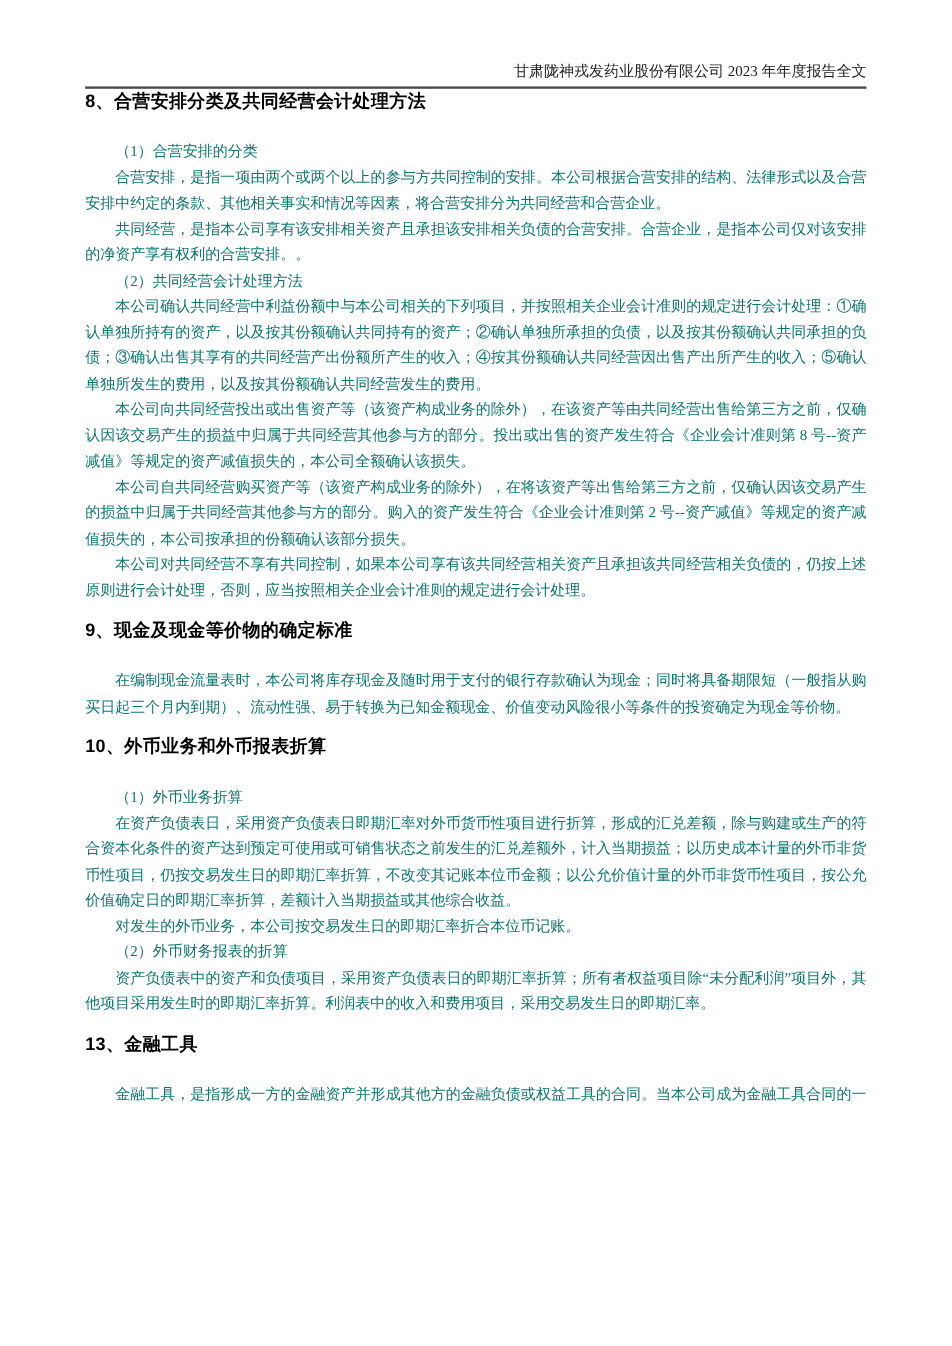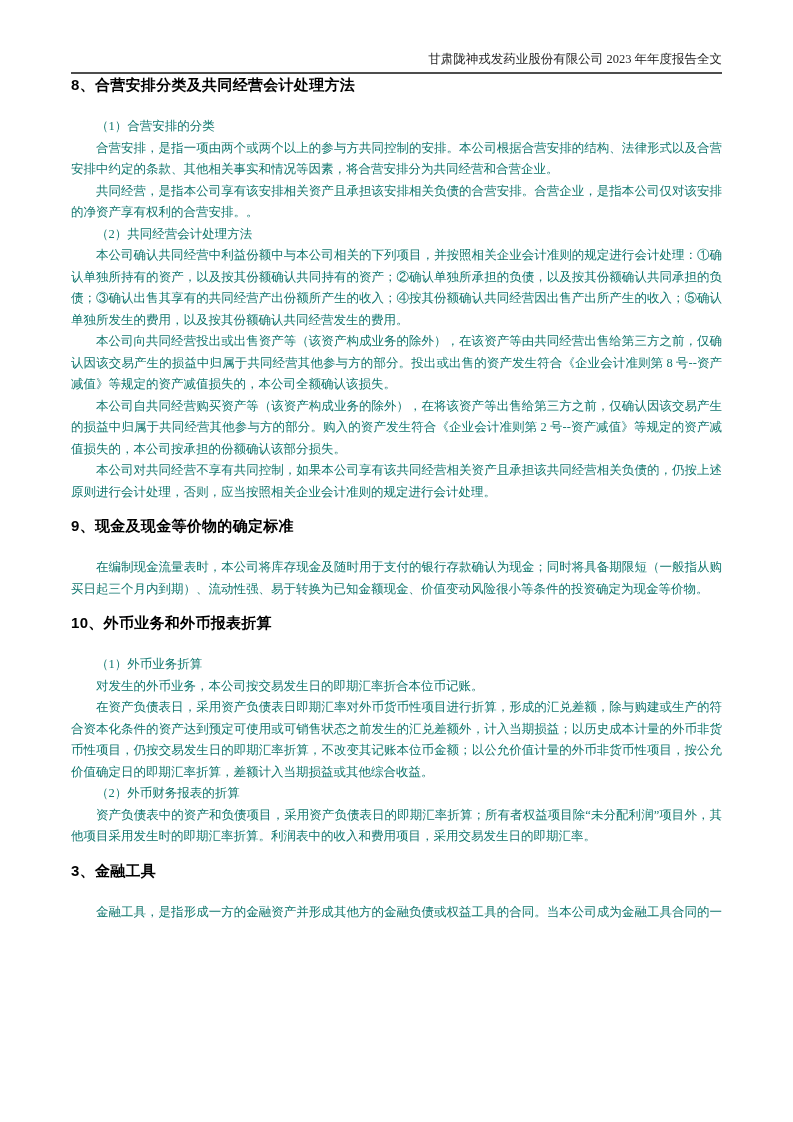--- a/index.html
+++ b/index.html
@@ -89,28 +89,28 @@
     </section>
 
     <section>
       <h2 class="section-heading">9、现金及现金等价物的确定标准</h2>
       <p class="para">在编制现金流量表时，本公司将库存现金及随时用于支付的银行存款确认为现金；同时将具备期限短（一般指从购买日起三个月内到期）、流动性强、易于转换为已知金额现金、价值变动风险很小等条件的投资确定为现金等价物。</p>
     </section>
 
     <section>
       <h2 class="section-heading">10、外币业务和外币报表折算</h2>
       <p class="para">（1）外币业务折算</p>
+      <p class="para">在资产负债表日，采用资产负债表日即期汇率对外币货币性项目进行折算，形成的汇兑差额，除与购建或生产的符合资本化条件的资产达到预定可使用或可销售状态之前发生的汇兑差额外，计入当期损益；以历史成本计量的外币非货币性项目，仍按交易发生日的即期汇率折算，不改变其记账本位币金额；以公允价值计量的外币非货币性项目，按公允价值确定日的即期汇率折算，差额计入当期损益或其他综合收益。</p>
       <p class="para">对发生的外币业务，本公司按交易发生日的即期汇率折合本位币记账。</p>
-      <p class="para">在资产负债表日，采用资产负债表日即期汇率对外币货币性项目进行折算，形成的汇兑差额，除与购建或生产的符合资本化条件的资产达到预定可使用或可销售状态之前发生的汇兑差额外，计入当期损益；以历史成本计量的外币非货币性项目，仍按交易发生日的即期汇率折算，不改变其记账本位币金额；以公允价值计量的外币非货币性项目，按公允价值确定日的即期汇率折算，差额计入当期损益或其他综合收益。</p>
       <p class="para">（2）外币财务报表的折算</p>
       <p class="para">资产负债表中的资产和负债项目，采用资产负债表日的即期汇率折算；所有者权益项目除“未分配利润”项目外，其他项目采用发生时的即期汇率折算。利润表中的收入和费用项目，采用交易发生日的即期汇率。</p>
     </section>
 
     <section>
-      <h2 class="section-heading">3、金融工具</h2>
+      <h2 class="section-heading">13、金融工具</h2>
       <p class="para">金融工具，是指形成一方的金融资产并形成其他方的金融负债或权益工具的合同。当本公司成为金融工具合同的一方时，确认相关的金融资产或金融负债。</p>
       <p class="para">1.金融资产</p>
       <p class="para">（1）分类和计量</p>
     </section>
 
   </div>
 
   <div class="footer-pagenum">110</div>
 
 </div>

